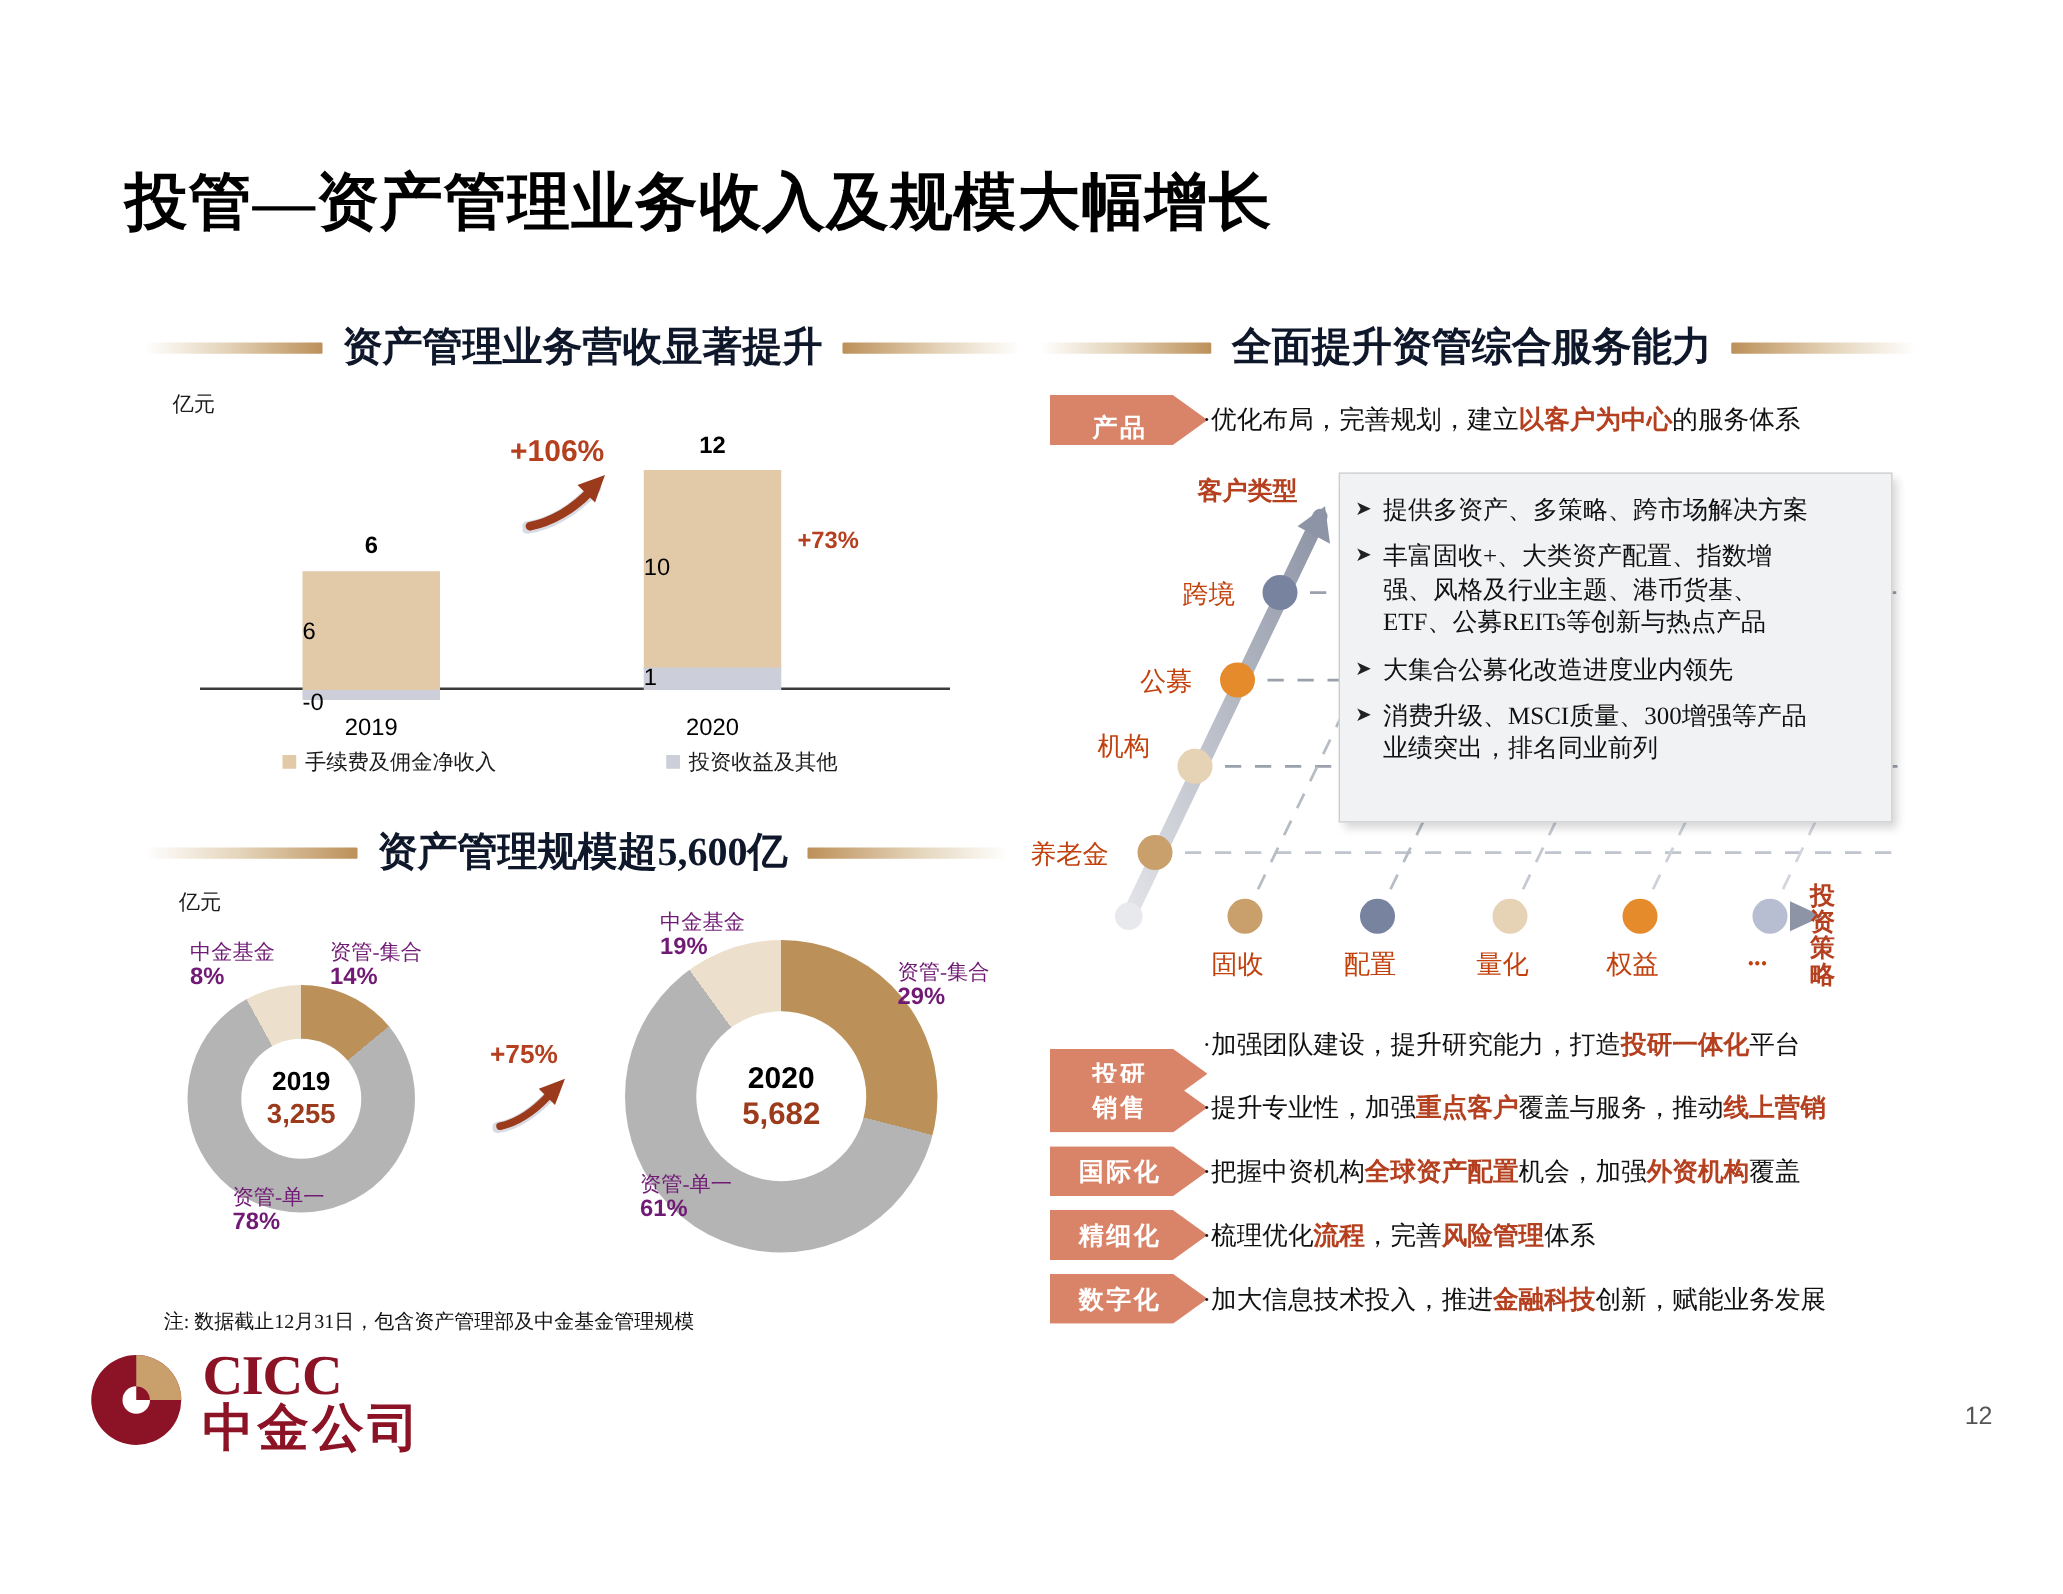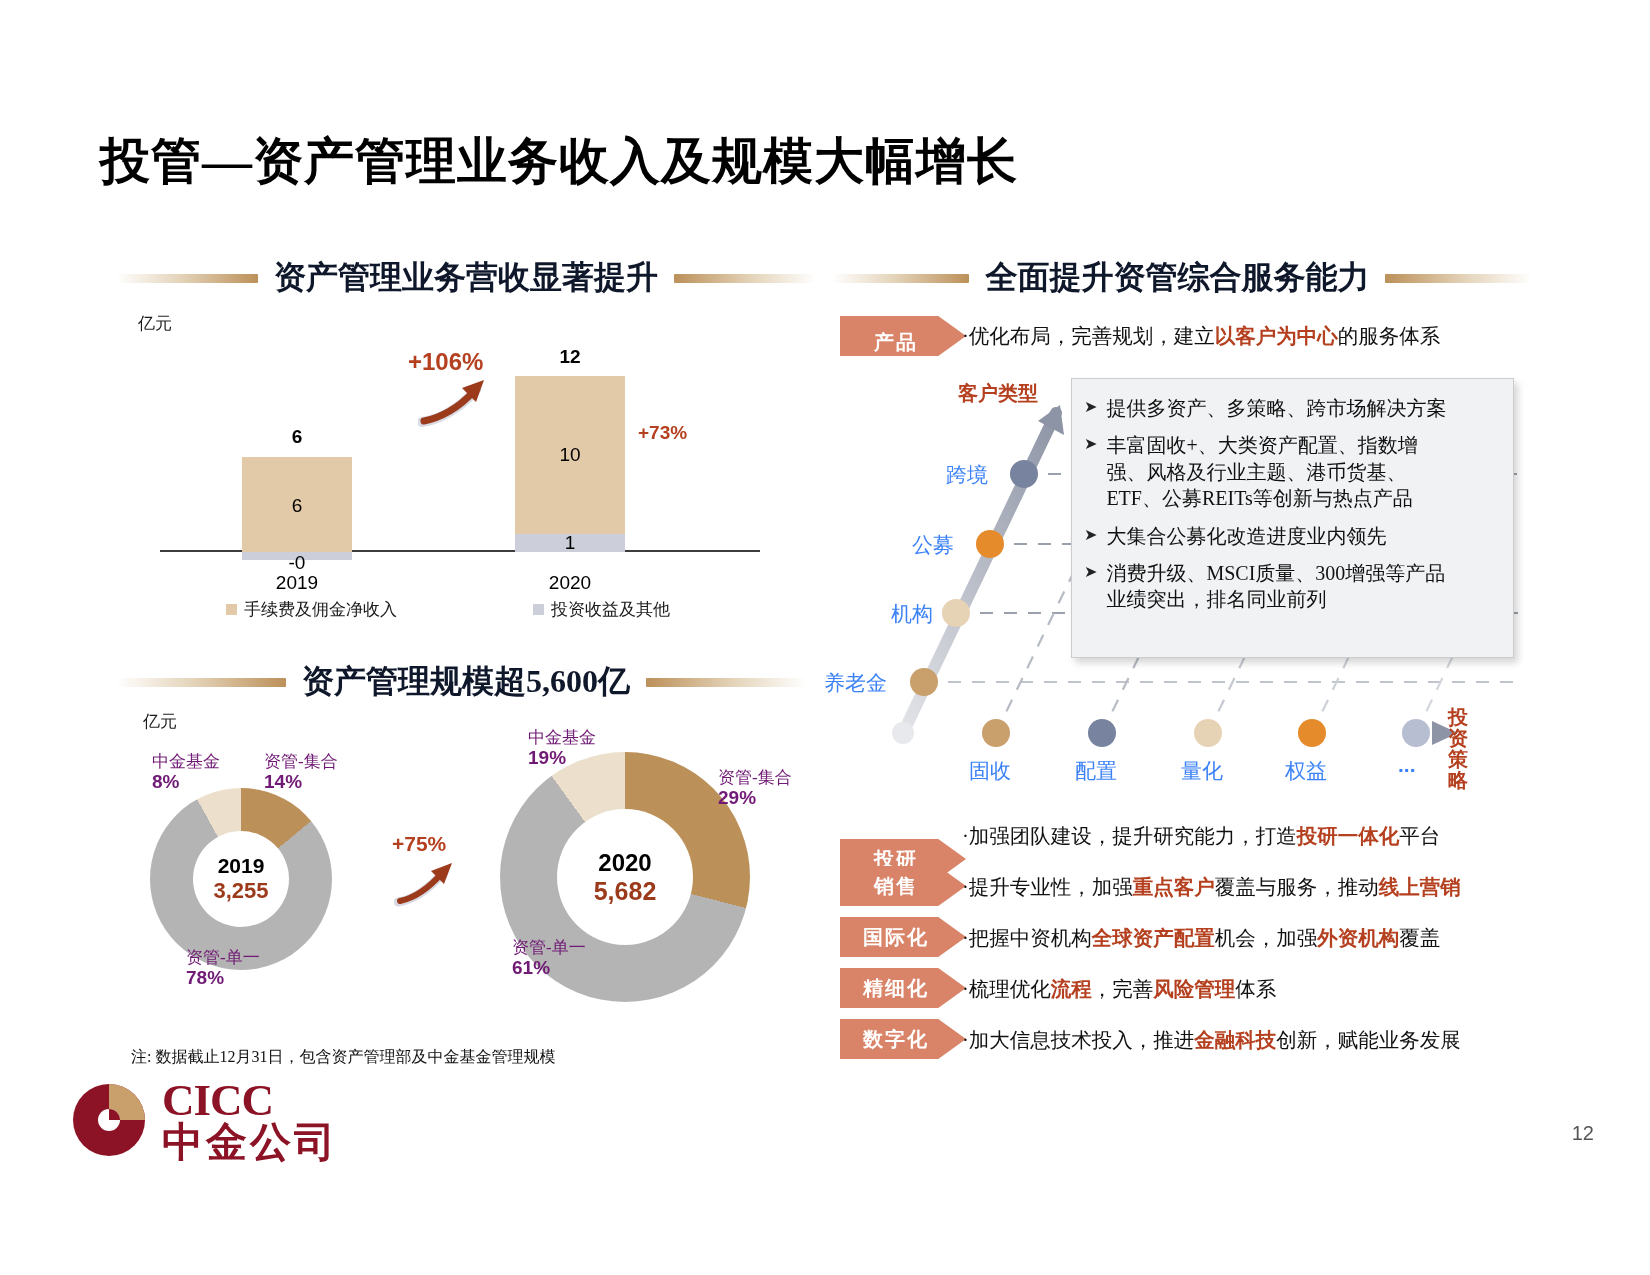--- a/index.html
+++ b/index.html
@@ -39,21 +39,21 @@
   }
 
   
   #barchart { position: absolute; left: 130px; top: 330px; width: 640px; height: 270px; }
   .bar-axis { position: absolute; left: 30px; bottom: 48px; width: 600px; height: 2px; background: #3c3c3c; }
   .bar-group { position: absolute; bottom: 48px; }
   .bar-seg { position: absolute; left: 0; width: 100%; }
   .bar-seg.fee { background: #e2c9a8; }
   .bar-seg.inv { background: #ccced9; }
   .bar-val {
-    position: absolute; width: 100%; text-align: center;
+    position: absolute; width: 100%; text-align: left;
     font-family: "Liberation Sans", sans-serif; font-size: 19px; color: #000;
   }
   .bar-total {
     position: absolute; width: 100%; text-align: center;
     font-family: "Liberation Sans", sans-serif; font-size: 19px; font-weight: 700; color: #000;
   }
   .bar-xlab {
     position: absolute; width: 100%; text-align: center; top: 8px;
     font-family: "Liberation Sans", sans-serif; font-size: 19px; color: #000;
   }
@@ -103,22 +103,22 @@
   .row-text .hi { color: #b5401f; font-weight: 700; }
   .row-text .dot { color: #111; }
 
   
   #matrix { position: absolute; left: 828px; top: 385px; width: 720px; height: 420px; }
   .ax-title {
     position: absolute; font-family: "Liberation Serif", serif;
     font-size: 20px; font-weight: 700; color: #b5401f; line-height: 1.05;
   }
   .mx-lab {
-    position: absolute; font-family: Liberation Sans, sans-serif;
-    font-size: 21px; color: #3b82f6; white-space: nowrap;
+    position: absolute; font-family: Liberation Serif, serif;
+    font-size: 21px; color: #c2410c; white-space: nowrap;
   }
 
   
   #callout {
     position: absolute; left: 1071px; top: 378px; width: 443px; height: 280px;
     background: #f1f2f4; border: 1px solid #ccc;
     box-shadow: 4px 5px 7px rgba(0,0,0,0.16);
     padding: 16px 14px 0 12px;
   }
   .co-item { display: flex; gap: 9px; margin-bottom: 11px; }
@@ -314,21 +314,21 @@
       <circle cx="484" cy="348" r="14" fill="#e58b2c"></circle>
       <circle cx="588" cy="348" r="14" fill="#b8bed1"></circle>
       <circle cx="75" cy="348" r="11" fill="#e8e9ec"></circle>
     </svg>
 
     <div class="ax-title" style="left:130px; top:-2px;">客户类型</div>
     <div class="ax-title" style="left:620px; top:322px; width:26px;">投资策略</div>
 
     <div class="mx-lab" style="left:118px; top:76px;">跨境</div>
     <div class="mx-lab" style="left:84px;  top:146px;">公募</div>
-    <div class="mx-lab" style="left:50px;  top:215px;margin-left:13px;">机构</div>
+    <div class="mx-lab" style="left:50px;  top:198px;">机构</div>
     <div class="mx-lab" style="left:-4px;  top:284px;">养老金</div>
 
     <div class="mx-lab" style="left:141px; top:372px;">固收</div>
     <div class="mx-lab" style="left:247px; top:372px;">配置</div>
     <div class="mx-lab" style="left:353px; top:372px;">量化</div>
     <div class="mx-lab" style="left:457px; top:372px;">权益</div>
     <div class="mx-lab" style="left:570px; top:368px; font-weight:700;">...</div>
   </div>
 
   <div id="callout">

